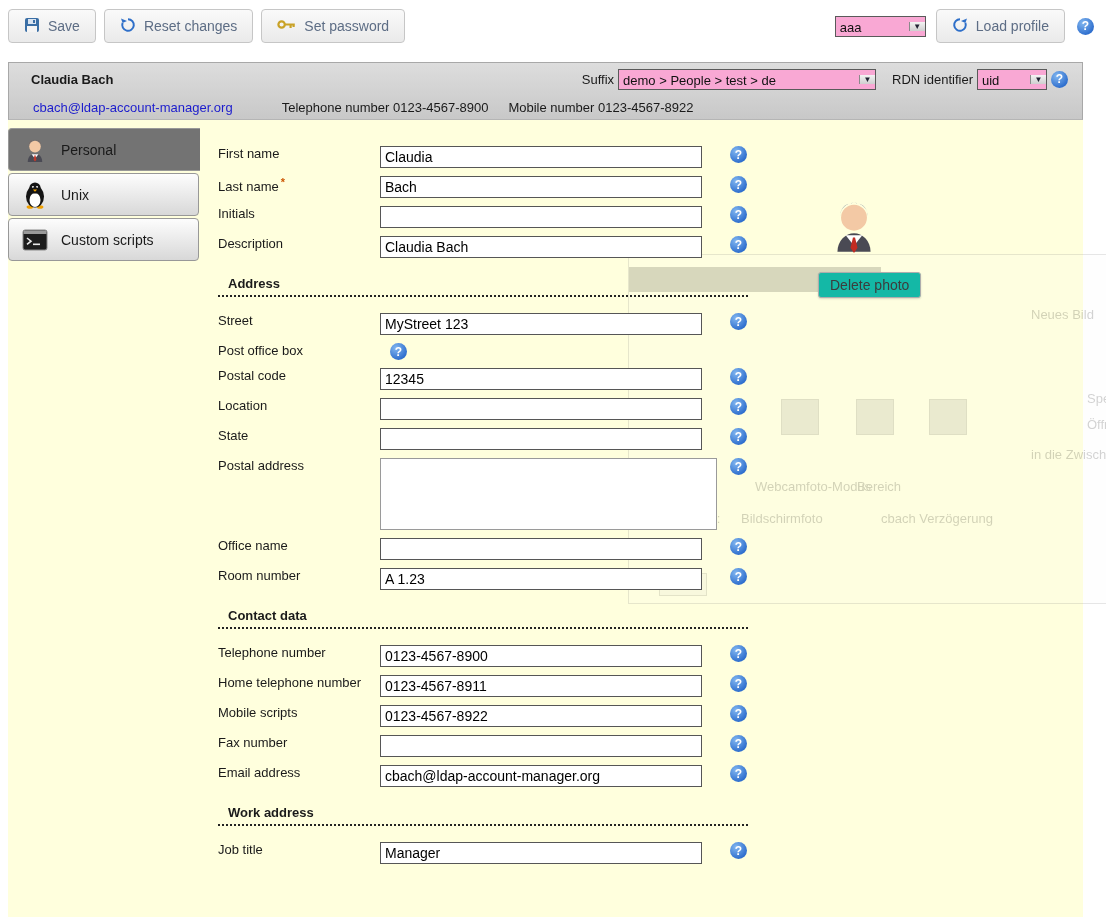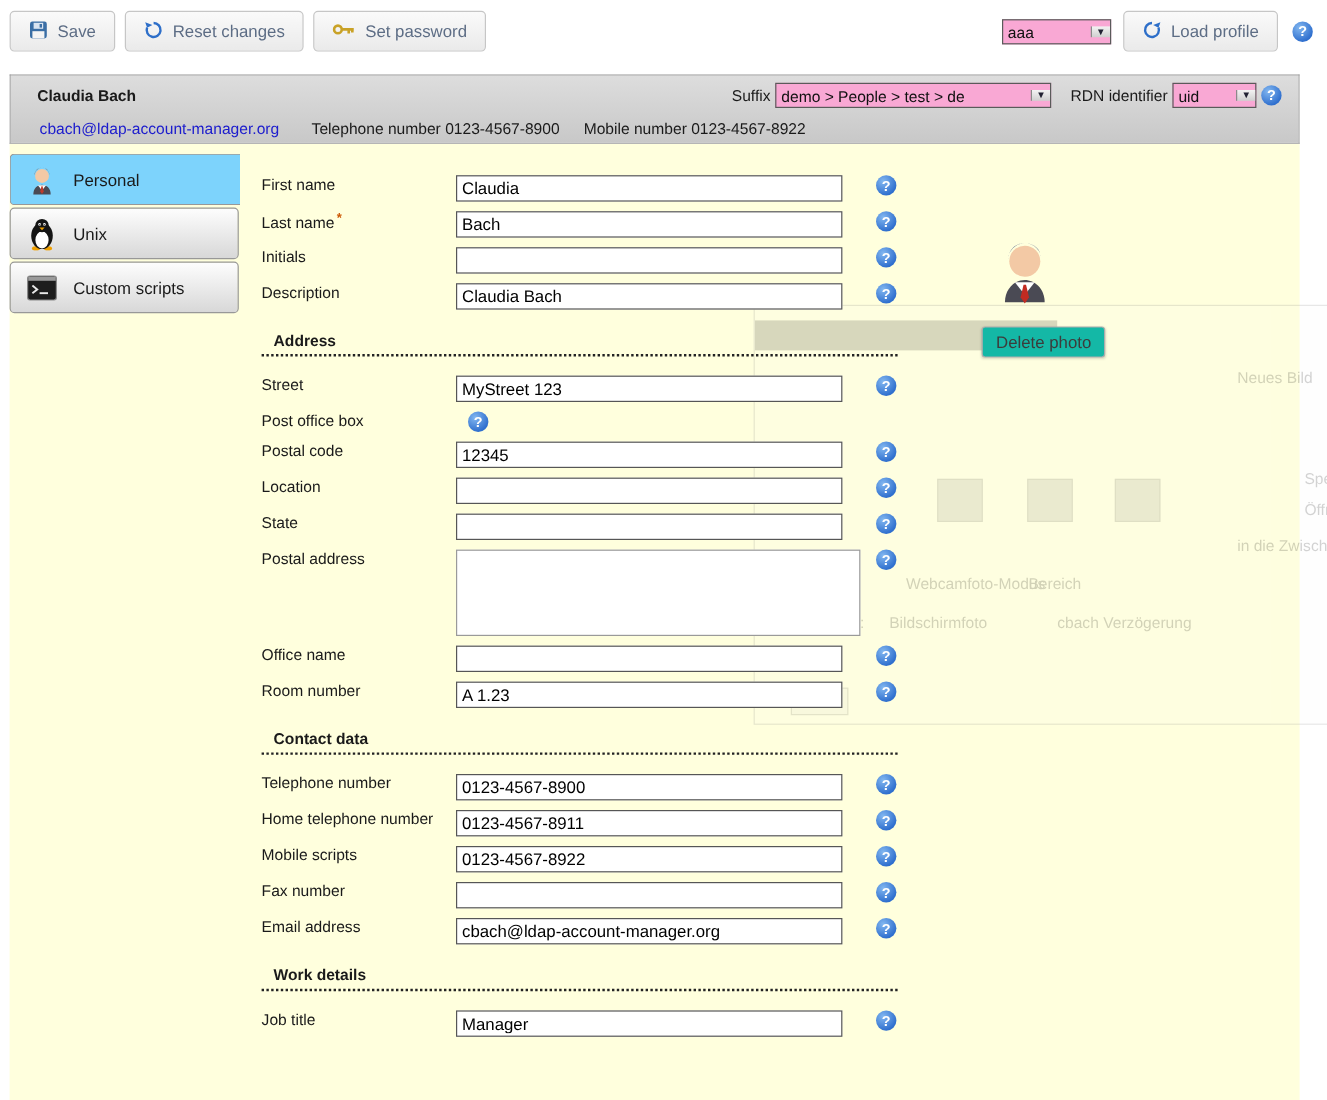--- a/index.html
+++ b/index.html
@@ -25,34 +25,34 @@
         font-weight:bold;font-size:12px;cursor:pointer;line-height:1}
   .toolbar .help{margin-left:12px}
 
   
   .page{position:relative;margin:10px 0 0 8px;width:1075px}
   .hdr{background:linear-gradient(#dddddd,#c8c8c8);border:1px solid #a8a8a8;border-bottom:1px solid #b5b5b5;height:58px}
   .hdr-row1{display:flex;align-items:center;height:32px;padding:0 14px 0 22px}
   .hdr-title{font-weight:bold}
   .hdr-right{margin-left:auto;display:flex;align-items:center;gap:4px}
   .hdr-right .lbl2{margin-left:12px}
-  .sel-suffix{width:230px}
+  .sel-suffix{width:258px}
   .sel-rdn{width:70px}
   .hdr-row2{display:flex;align-items:center;height:25px;padding-left:24px}
   .hdr-email{color:#1c1ccd;cursor:pointer}
-  .hdr-phone{margin-left:27px}
+  .hdr-phone{margin-left:49px}
   .hdr-mobile{margin-left:20px}
 
   
   .body-area{position:relative;background:#ffffdd;min-height:797px}
   .tabs{position:absolute;left:0;top:8px;z-index:2;display:flex;flex-direction:column;gap:2px}
   .tab{display:flex;align-items:center;gap:12px;width:191px;height:43px;padding-left:12px;
        border:1px solid #989898;border-radius:4px;background:linear-gradient(#fdfdfd,#d8d8d8);
        font-size:14px;cursor:pointer}
-  .tab.active{width:192px;background:#7dd3fc;border-right:none;border-radius:4px 0 0 4px}
+  .tab.active{width:192px;background:#737373;border-right:none;border-radius:4px 0 0 4px}
   .tabicon{width:28px;display:flex;justify-content:center;flex:0 0 28px}
 
   
   .content{position:relative;z-index:2;margin-left:192px;padding:26px 0 20px 18px;width:560px}
   .row{display:flex;align-items:flex-start;margin-bottom:8px}
   .row .lbl{flex:0 0 162px;width:162px}
   .ctrl{flex:0 0 340px;width:340px;display:flex}
   input.txt{width:322px;height:22px;border:1px solid #565656;background:#fff;
             font:14px "Liberation Sans",sans-serif;padding:0 4px;color:#000}
   textarea.txt{width:337px;height:72px;border:1px solid #9a9a9a;background:#fff;
@@ -347,21 +347,21 @@
         <span class="help">?</span>
       </div>
       <div class="row">
         <span class="lbl">Email address</span>
         <span class="ctrl">
             <input class="txt" value="cbach@ldap-account-manager.org" style="">
           </span>
         <span class="help">?</span>
       </div>
 
-      <div class="section">Work details</div>
+      <div class="section">Work address</div>
 
       <div class="row">
         <span class="lbl">Job title</span>
         <span class="ctrl">
             <input class="txt" value="Manager" style="">
           </span>
         <span class="help">?</span>
       </div>
 
     </div>

